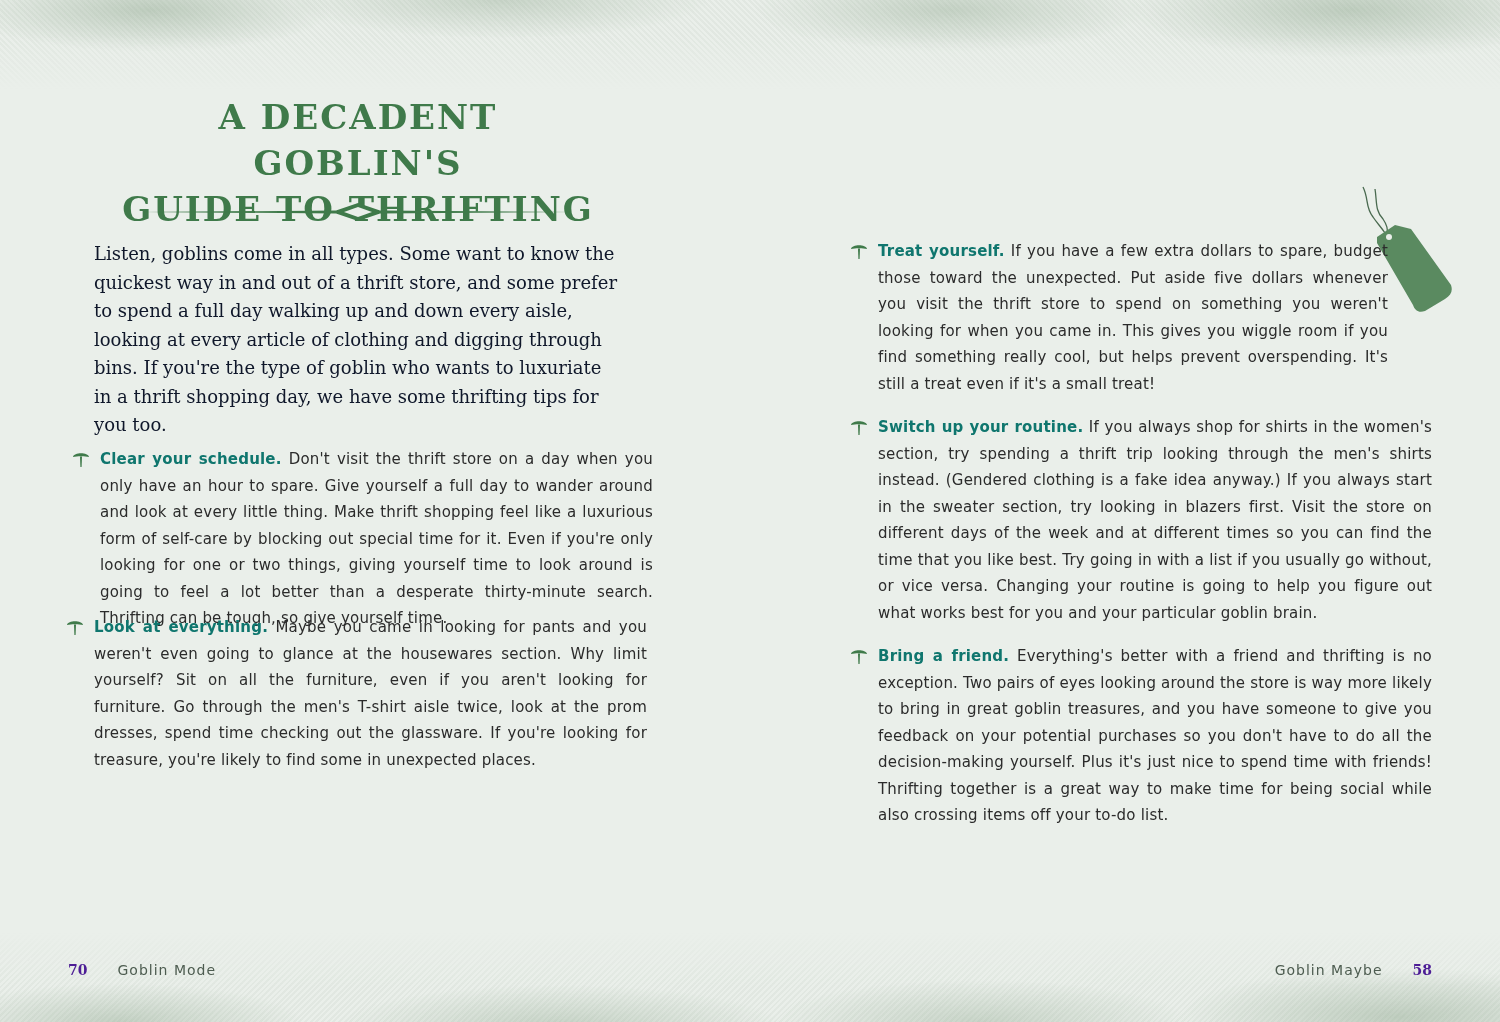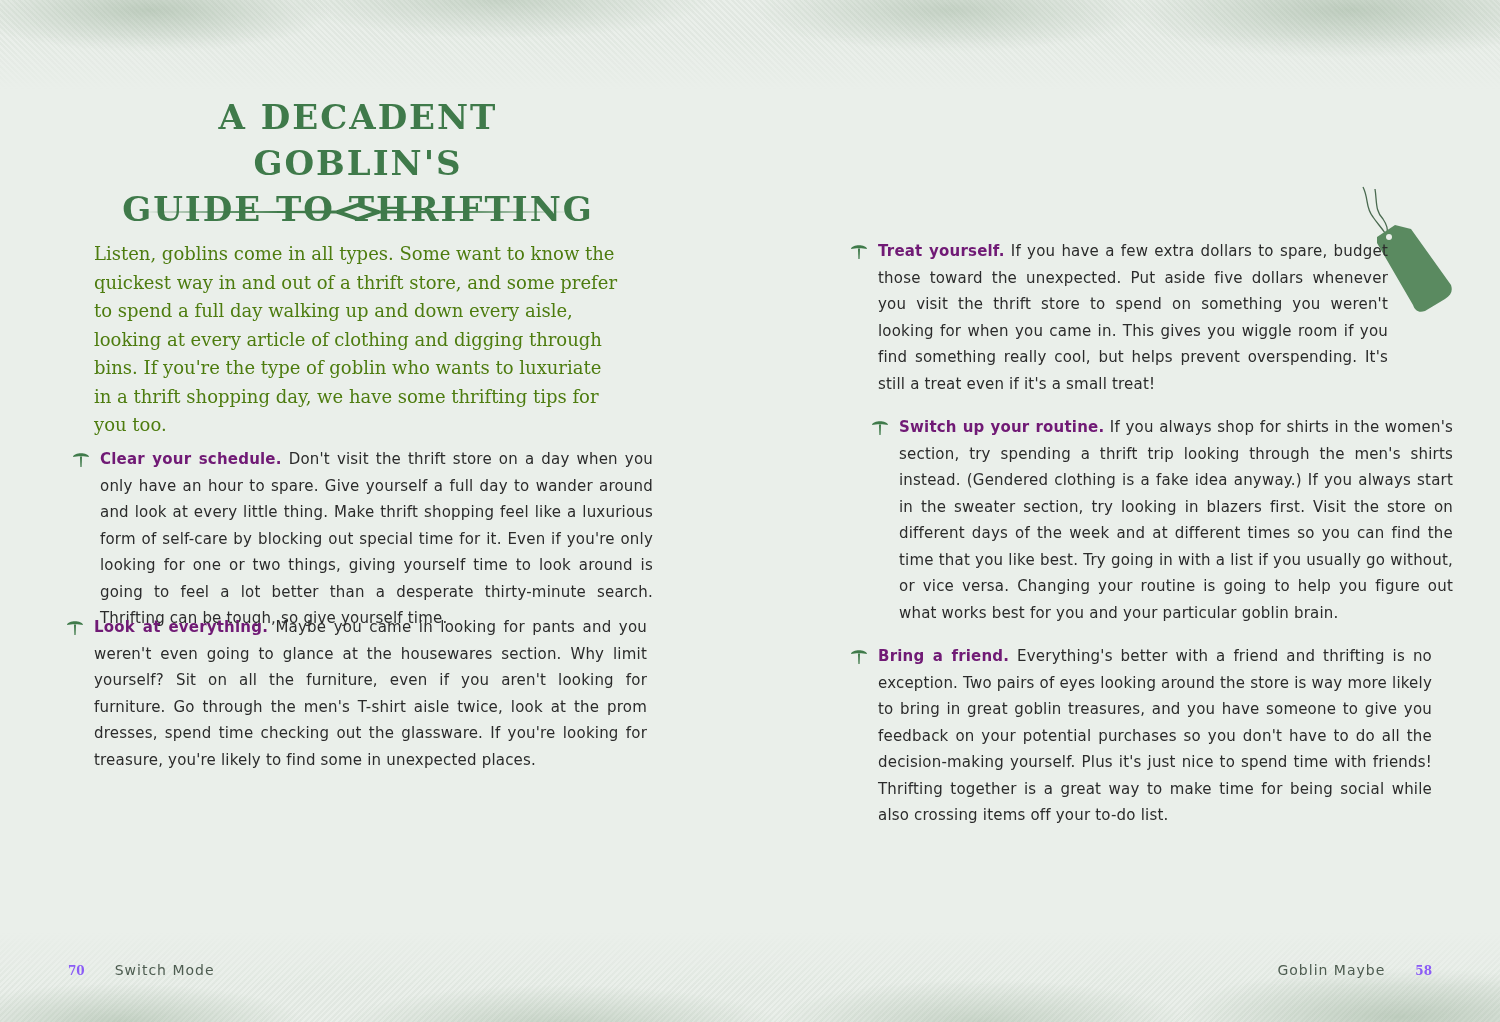--- a/index.html
+++ b/index.html
@@ -45,43 +45,43 @@
     font-family: "DejaVu Serif", serif; font-weight: bold;
     color: #3f7a4a; font-size: 34px; line-height: 46px; letter-spacing: 2px;
     margin: 0;
   }
   .title span { display: block; }
   .divider { position: absolute; left: 140px; top: 201px; width: 436px; height: 22px; }
 
   .intro {
     position: absolute; left: 94px; top: 240px; width: 530px;
     font-family: "DejaVu Serif", serif; font-size: 18px; line-height: 28.5px;
-    color: #4d7c0f; margin: 0;
+    color: #0f172a; margin: 0;
   }
 
   .tip {
     position: absolute; font-size: 15px; line-height: 26.5px; color: #2b2b2b;
     text-align: justify; letter-spacing: 0.2px;
   }
-  .tip .lead { font-weight: bold; color: #701a75; }
+  .tip .lead { font-weight: bold; color: #0f766e; }
   .tip .icon {
     position: absolute; left: -28px; top: 4px; width: 18px; height: 18px;
   }
 
   .tip-1 { left: 100px; top: 446px; width: 553px; }
   .tip-2 { left: 94px; top: 614px; width: 553px; }
   .tip-3 { left: 128px; top: 238px; width: 554px; }
-  .tip-4 { left: 128px; top: 414px; width: 554px; margin-left: 21px; }
+  .tip-4 { left: 128px; top: 414px; width: 554px; }
   .tip-5 { left: 128px; top: 643px; width: 554px; }
   .tag { position: absolute; left: 605px; top: 185px; width: 100px; height: 130px; }
 
   .folio {
     position: absolute; top: 962px; font-size: 14px; color: #4d5c50; letter-spacing: 1px;
   }
-  .folio .num { font-family: "DejaVu Serif", serif; font-weight: bold; color: #8b5cf6; font-size: 12px; letter-spacing: 0; }
+  .folio .num { font-family: "DejaVu Serif", serif; font-weight: bold; color: #4c1d95; font-size: 14px; letter-spacing: 0; }
   .folio-left { left: 68px; }
   .folio-left .num { margin-right: 30px; }
   .folio-right { right: 68px; }
   .folio-right .num { margin-left: 30px; }
 </style>
 </head>
 <body>
 
 <div class="grain-top"></div>
 <div class="grain-bottom"></div>
@@ -109,21 +109,21 @@
 
   <div class="tip tip-2">
     <svg class="icon" viewBox="0 0 18 18">
       <path d="M1 7 C2 2, 16 2, 17 7 C13 6, 5 6, 1 7 Z" fill="#3f7a4a"></path>
       <path d="M8 6.5 L10 6.5 L9.6 17 L8.4 17 Z" fill="#3f7a4a"></path>
     </svg>
     <span class="lead">Look at everything.</span><span> Maybe you came in looking for pants and you weren't even going to glance at the housewares section. Why limit yourself? Sit on all the furniture, even if you aren't looking for furniture. Go through the men's T-shirt aisle twice, look at the prom dresses, spend time checking out the glassware. If you're looking for treasure, you're likely to find some in unexpected places.</span>
   </div>
 
   <div class="folio folio-left">
-    <span class="num">70</span><span>Switch Mode</span>
+    <span class="num">70</span><span>Goblin Mode</span>
   </div>
 </section>
 
 <section class="page page-right">
   <svg class="tag" viewBox="0 0 100 130">
     <path d="M8 2 C14 14, 10 22, 18 32 C22 38, 26 42, 30 48" stroke="#4a6a50" stroke-width="1.3" fill="none"></path>
     <path d="M20 4 C22 16, 20 26, 28 34 C32 40, 33 44, 32 48" stroke="#4a6a50" stroke-width="1.3" fill="none"></path>
     <path d="M22 52 L40 40 L56 44 L96 100 C98 106, 96 110, 90 114 L70 126 C64 128, 60 126, 58 120 L22 58 Z" fill="#5a8a60"></path>
     <circle cx="34" cy="52" r="3" fill="#eaefea"></circle>
   </svg>

